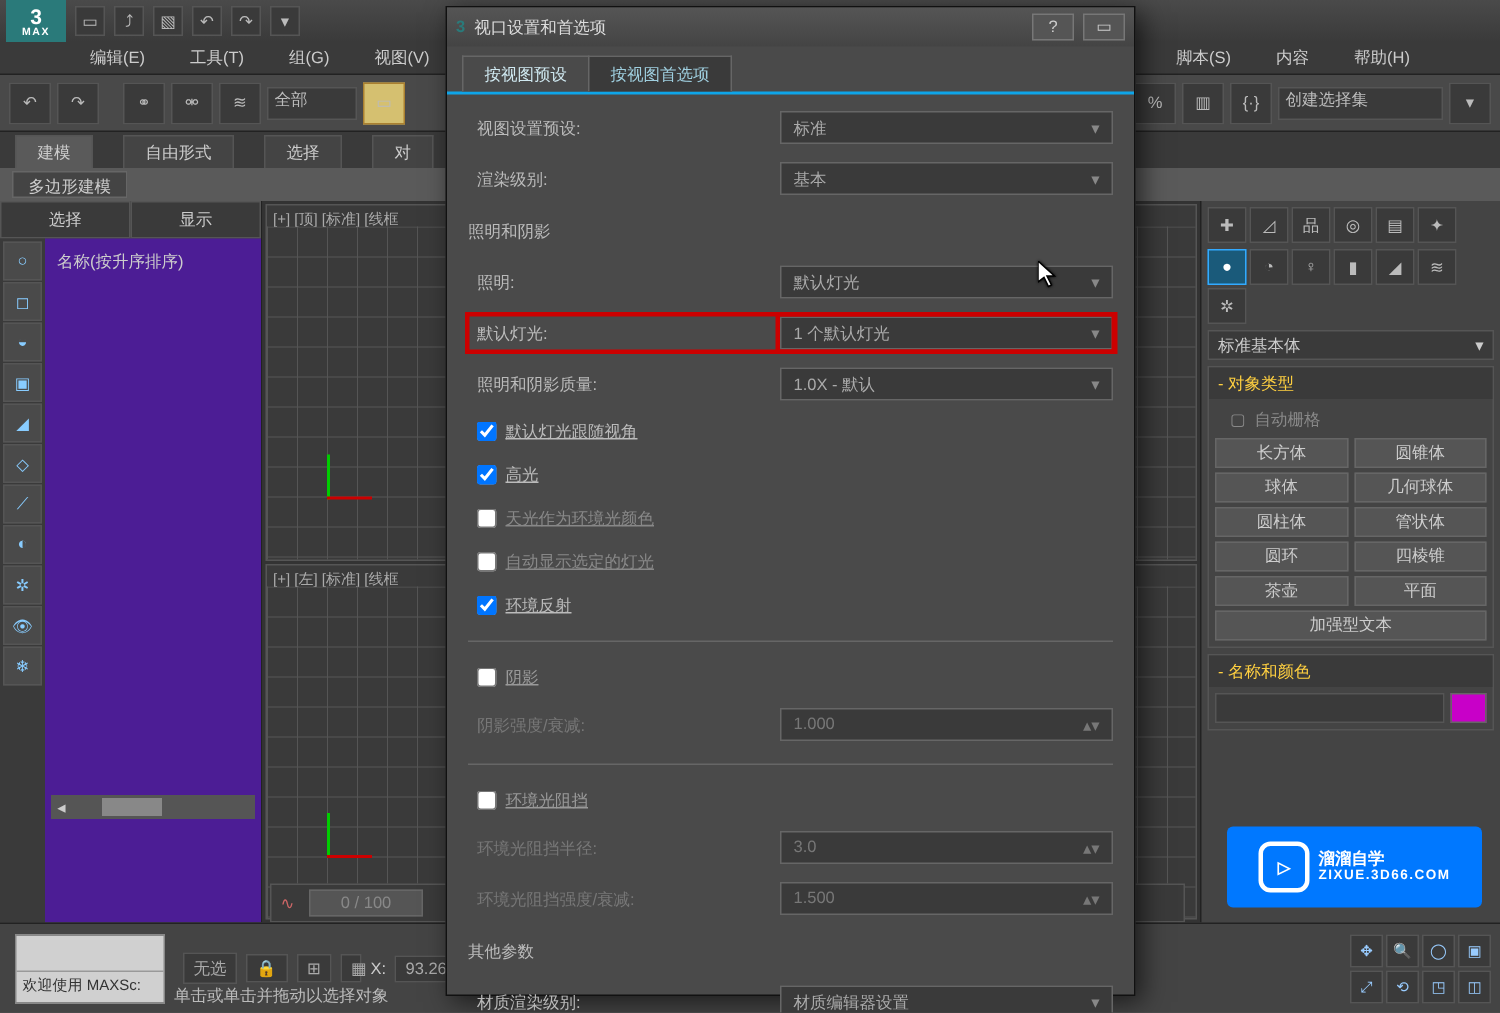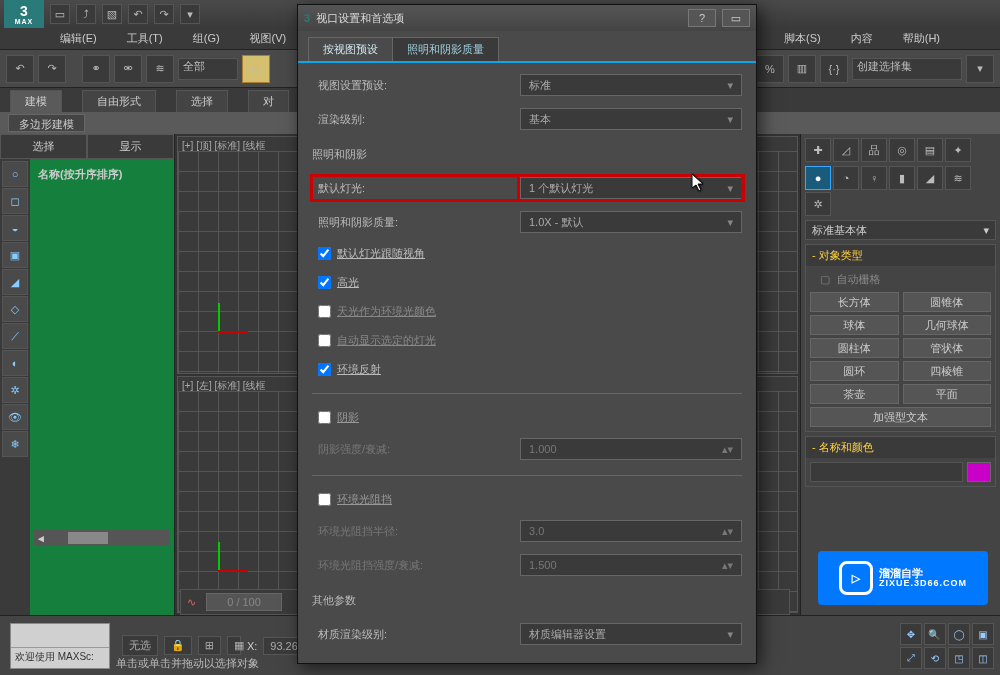--- a/index.html
+++ b/index.html
@@ -23,21 +23,21 @@
 .rtab.active{ background:#5a5a5a;}
 .ribbon-sub{ height:22px; background:#5a5a5a; padding:2px 8px; display:flex; gap:6px;}
 .ribbon-sub span{ padding:2px 10px; background:#444; border:1px solid #666;}
 .workarea{ position:absolute; top:134px; left:0; right:0; bottom:60px; display:flex;}
 .leftpanel{ width:175px; background:#444; border-right:1px solid #222; display:flex; flex-direction:column;}
 .leftpanel .tabs{ display:flex; background:#3a3a3a;}
 .leftpanel .tabs span{ flex:1; text-align:center; padding:4px; border:1px solid #555;}
 .iconcol{ width:30px; background:#3a3a3a; display:flex; flex-direction:column; gap:1px; padding:2px;}
 .iconcol .ic{ width:26px; height:26px; background:#4a4a4a; border:1px solid #555; display:flex; align-items:center; justify-content:center; color:#8cf;}
 .leftbody{ flex:1; display:flex;}
-.listarea{ flex:1; background:#15803d; padding:4px; color:#ccc;font-weight:bold;}
+.listarea{ flex:1; background:#4c1d95; padding:4px; color:#ccc;}
 .scroll-h{ height:16px; background:#555; display:flex; align-items:center; margin-top:4px;}
 .scroll-h .thumb{ width:40px; height:12px; background:#888; margin-left:20px;}
 .viewports{ flex:1; background:#333; display:grid; grid-template-columns:1fr; grid-template-rows:1fr 1fr; gap:2px; padding:2px;}
 .vp{ background:#3a3a3a; border:1px solid #555; position:relative;}
 .vp-label{ position:absolute; top:2px; left:4px; color:#aaa; font-size:10px;}
 .vp-grid{ position:absolute; inset:14px 0 0 0; background-image:linear-gradient(#555 1px,transparent 1px),linear-gradient(90deg,#555 1px,transparent 1px); background-size:20px 20px;}
 .axis{ position:absolute; left:40px; bottom:40px;}
 .axis .y{ position:absolute; width:2px; height:30px; background:#0c0; bottom:0;}
 .axis .x{ position:absolute; height:2px; width:30px; background:#c00; bottom:0;}
 .rightpanel{ width:200px; background:#444; border-left:1px solid #222; display:flex; flex-direction:column; padding:4px; gap:4px;}
@@ -305,37 +305,43 @@
 <div class="dialog">
   <div class="dlg-title">
     <span style="color:#2a7a7a; font-weight:bold;">3</span>
     <span>视口设置和首选项</span>
     <span class="sp"></span>
     <span class="wb">?</span>
     <span class="wb">▭</span>
   </div>
   <div class="dlg-tabs">
     <div class="dlg-tab active">按视图预设</div>
-    <div class="dlg-tab">照明和阴影质量</div>
+    <div class="dlg-tab">按视图首选项</div>
   </div>
   <div class="dlg-body">
     <div class="formrow">
         <label>视图设置预设:</label>
         <div class="sel">
           <span>标准</span>
         </div>
       </div>
     <div class="formrow">
         <label>渲染级别:</label>
         <div class="sel">
           <span>基本</span>
         </div>
       </div>
 
     <div class="sect-title">照明和阴影</div>
+    <div class="formrow">
+        <label>照明:</label>
+        <div class="sel">
+          <span>默认灯光</span>
+        </div>
+      </div>
     <div class="formrow hl">
         <label class="">默认灯光:</label>
         <div class="sel hl-sel">
           <span>1 个默认灯光</span>
         </div>
       </div>
     <div class="formrow">
         <label>照明和阴影质量:</label>
         <div class="sel">
           <span>1.0X - 默认</span>

